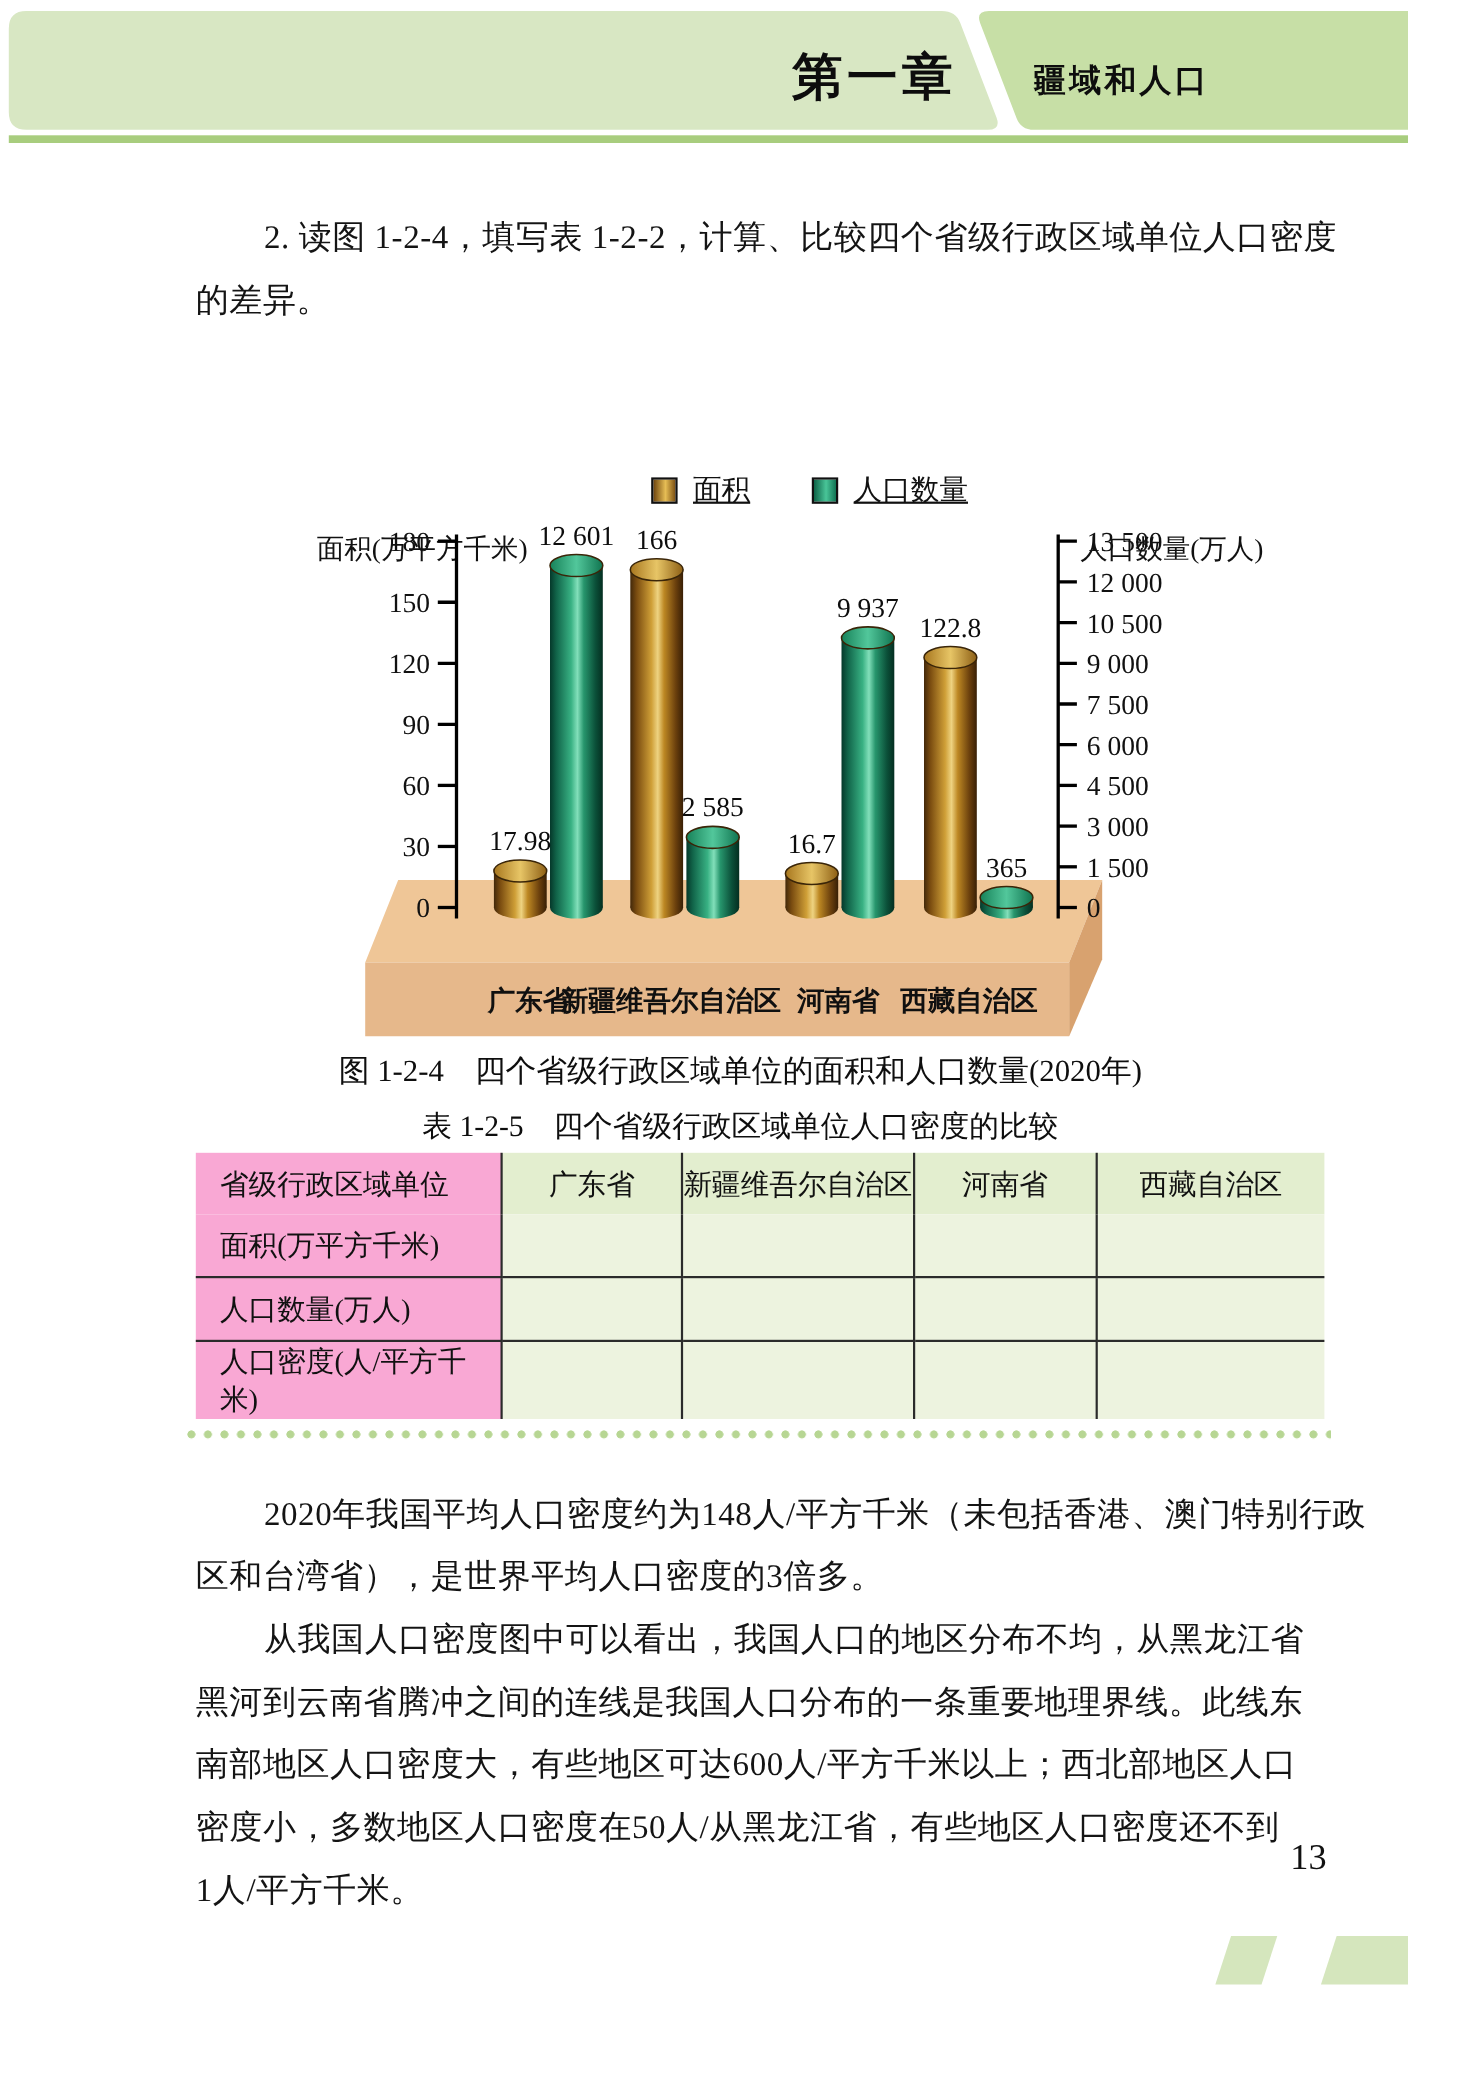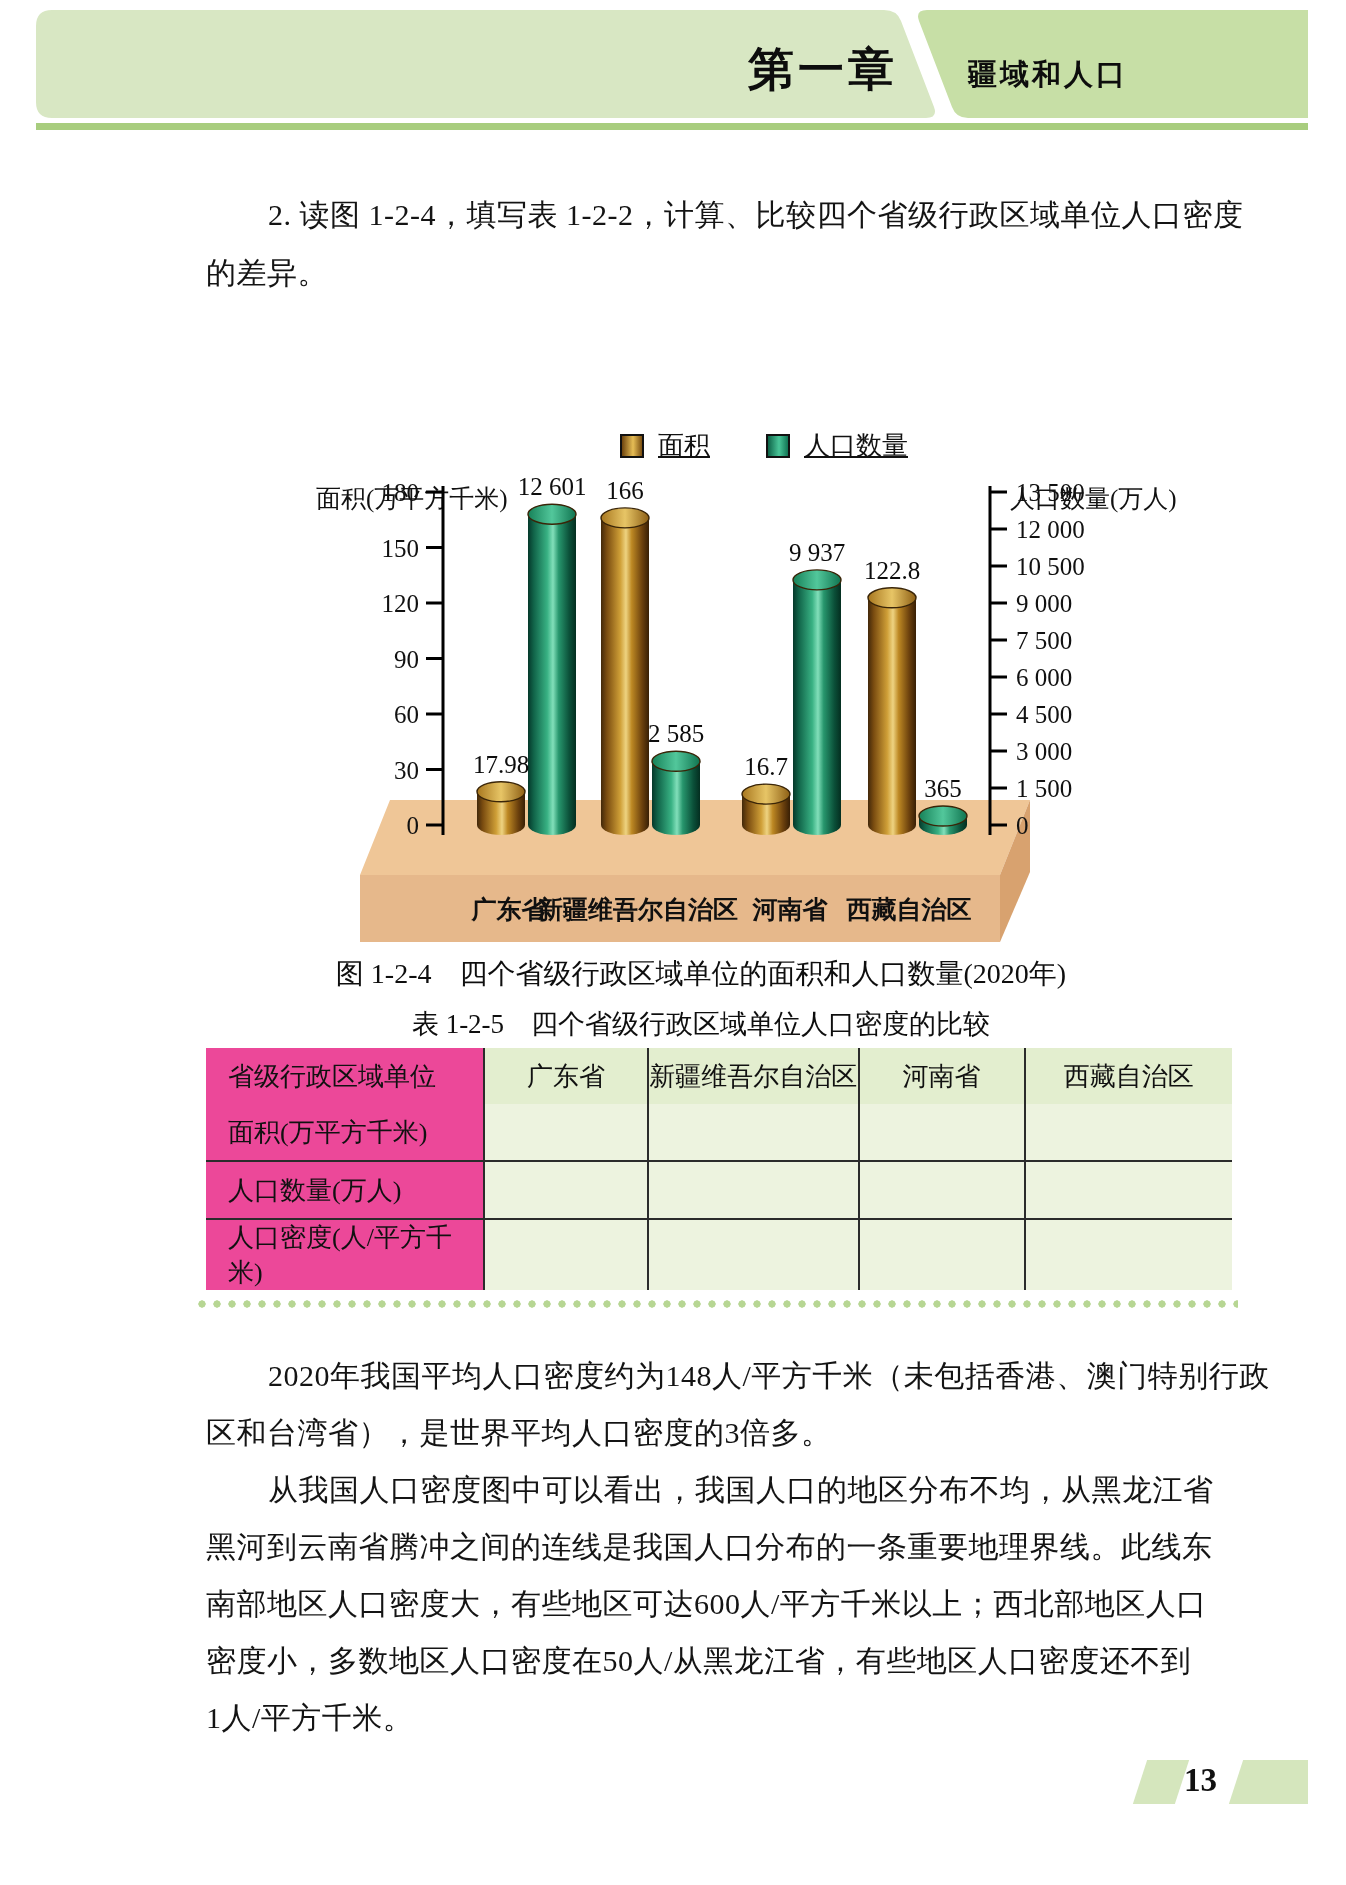--- a/index.html
+++ b/index.html
@@ -1,18 +1,18 @@
 <!DOCTYPE html>
 <html><head>
 <meta charset="utf-8">
 <style>
   html,body { margin:0; padding:0; background:#fff; }
   .page {
     position:relative; width:1280px; height:1885px; background:#ffffff;
-    overflow:hidden; font-family:"Liberation Serif","DejaVu Serif",serif; color:#111;margin-left:28px;
+    overflow:hidden; font-family:"Liberation Serif","DejaVu Serif",serif; color:#111;
   }
   
   .hdr-svg { position:absolute; left:0; top:0; }
   .hdr-chapter {
     position:absolute; left:600px; top:38px; width:270px; height:64px;
     font-size:46px; font-weight:bold; text-align:right; line-height:64px;
     letter-spacing:4px; color:#0d0d0d;
   }
   .hdr-section {
     position:absolute; left:940px; top:52px; height:44px;
@@ -34,34 +34,34 @@
   .chart-svg { position:absolute; left:0; top:470px; }
   .fig-caption { position:absolute; left:0; top:955px; width:1346px; text-align:center; font-size:28px; color:#0e0e0e; }
   
   .tbl-title { position:absolute; left:0; top:1006px; width:1346px; text-align:center; font-size:27px; color:#0e0e0e; }
   .cmp-table { position:absolute; left:178px; top:1048px; width:1026px; border-collapse:collapse; table-layout:fixed; }
   .cmp-table th, .cmp-table td { border:2px solid #2b2b2b; font-size:26px; font-weight:normal; height:56px; padding:0; }
   .cmp-table tr > *:first-child { border-left:none; }
   .cmp-table tr > *:last-child { border-right:none; }
   .cmp-table tr:first-child > * { border-top:none; }
   .cmp-table tr:last-child > * { border-bottom:none; }
-  .cmp-table th.label-col { background:#ec4899; text-align:left; padding-left:22px; }
+  .cmp-table th.label-col { background:#f9a8d4; text-align:left; padding-left:22px; }
   .cmp-table thead th.head-cell { background:#e3eecf; text-align:center; }
   .cmp-table tbody td.blank-cell { background:#edf3df; }
   
   .dotted-rule {
     position:absolute; left:170px; top:1300px; width:1040px; height:9px;
     background-image:radial-gradient(circle at 4px 4px,#b7d693 3.4px,transparent 3.9px);
     background-size:15px 9px; background-repeat:repeat-x;
   }
   
   .pgnum-left, .pgnum-right { position:absolute; top:1760px; height:44px; background:#d5e6bd; transform:skewX(-18deg); }
   .pgnum-left  { left:1112px; width:42px; }
   .pgnum-right { left:1208px; width:170px; }
-  .pgnum { position:absolute; left:1156px; top:1762px; width:50px; text-align:left; font-size:33px; font-weight:bold; color:#111; }
+  .pgnum { position:absolute; left:1156px; top:1671px; width:50px; text-align:right; font-size:33px; font-weight:normal; color:#111; }
 </style>
 </head>
 <body>
 
 <div class="page">
 
   <svg class="hdr-svg" width="1346" height="132" viewBox="0 0 1346 132">
     <path d="M24 10 H856 Q869 10 873 21 L906 107 Q910 118 898 118 H24 Q8 118 8 102 V26 Q8 10 24 10 Z" fill="#d8e7c3"></path>
     <path d="M899 10 H1346 V118 H940 Q928 118 924 107 L891 21 Q887 10 899 10 Z" fill="#c7dfa6"></path>
     <rect x="8" y="123" width="1338" height="7" fill="#a8cd7e"></rect>

